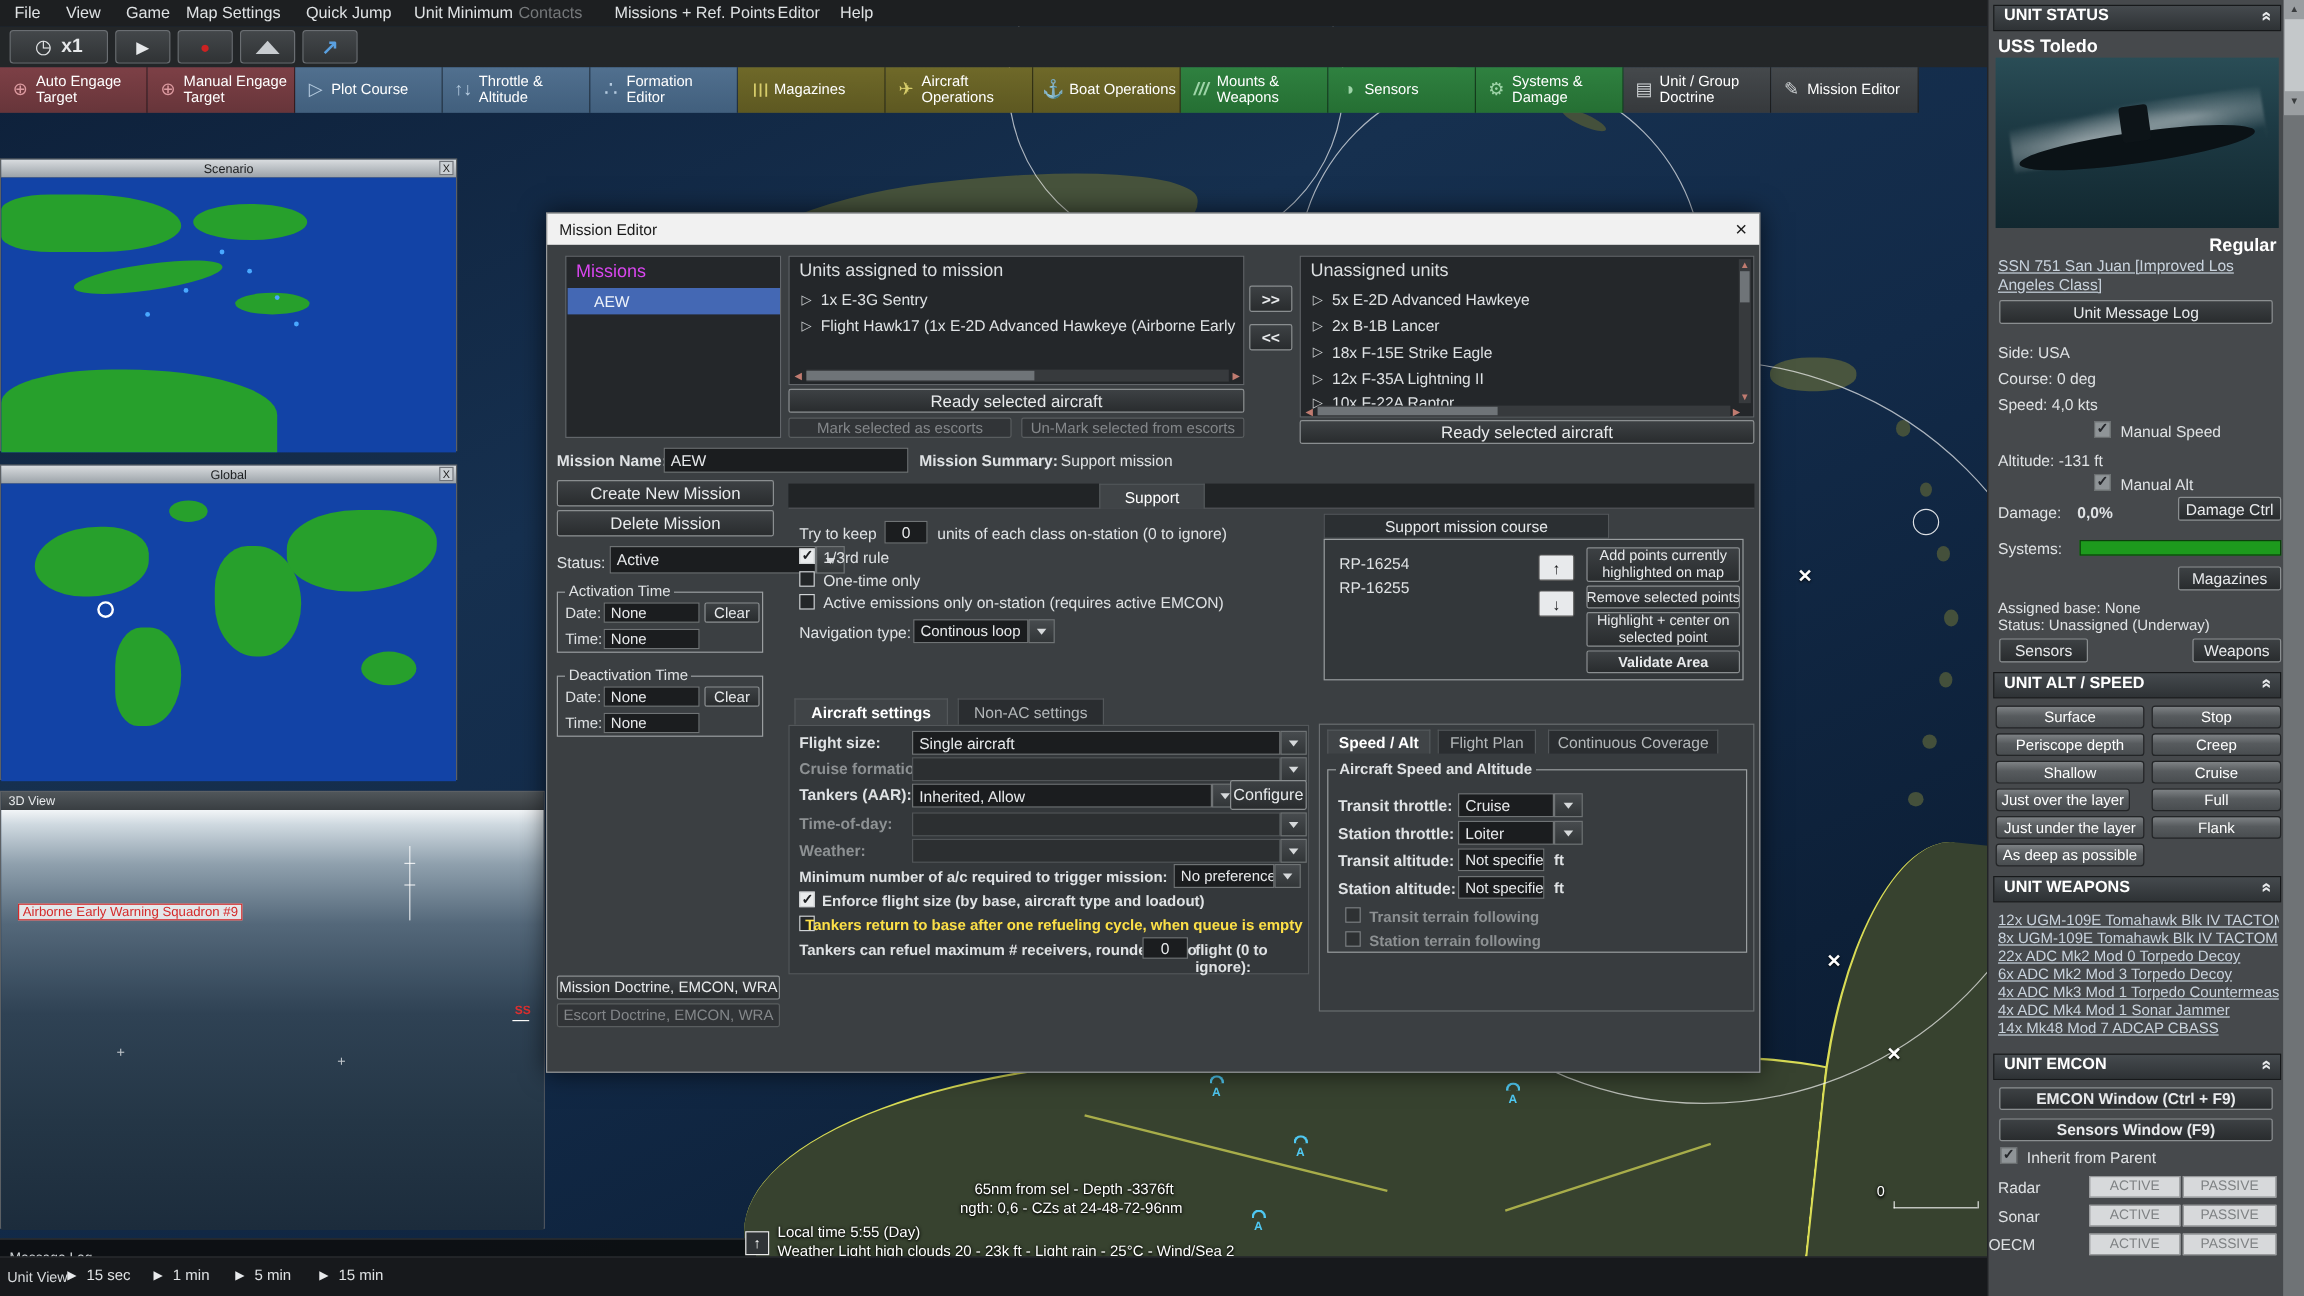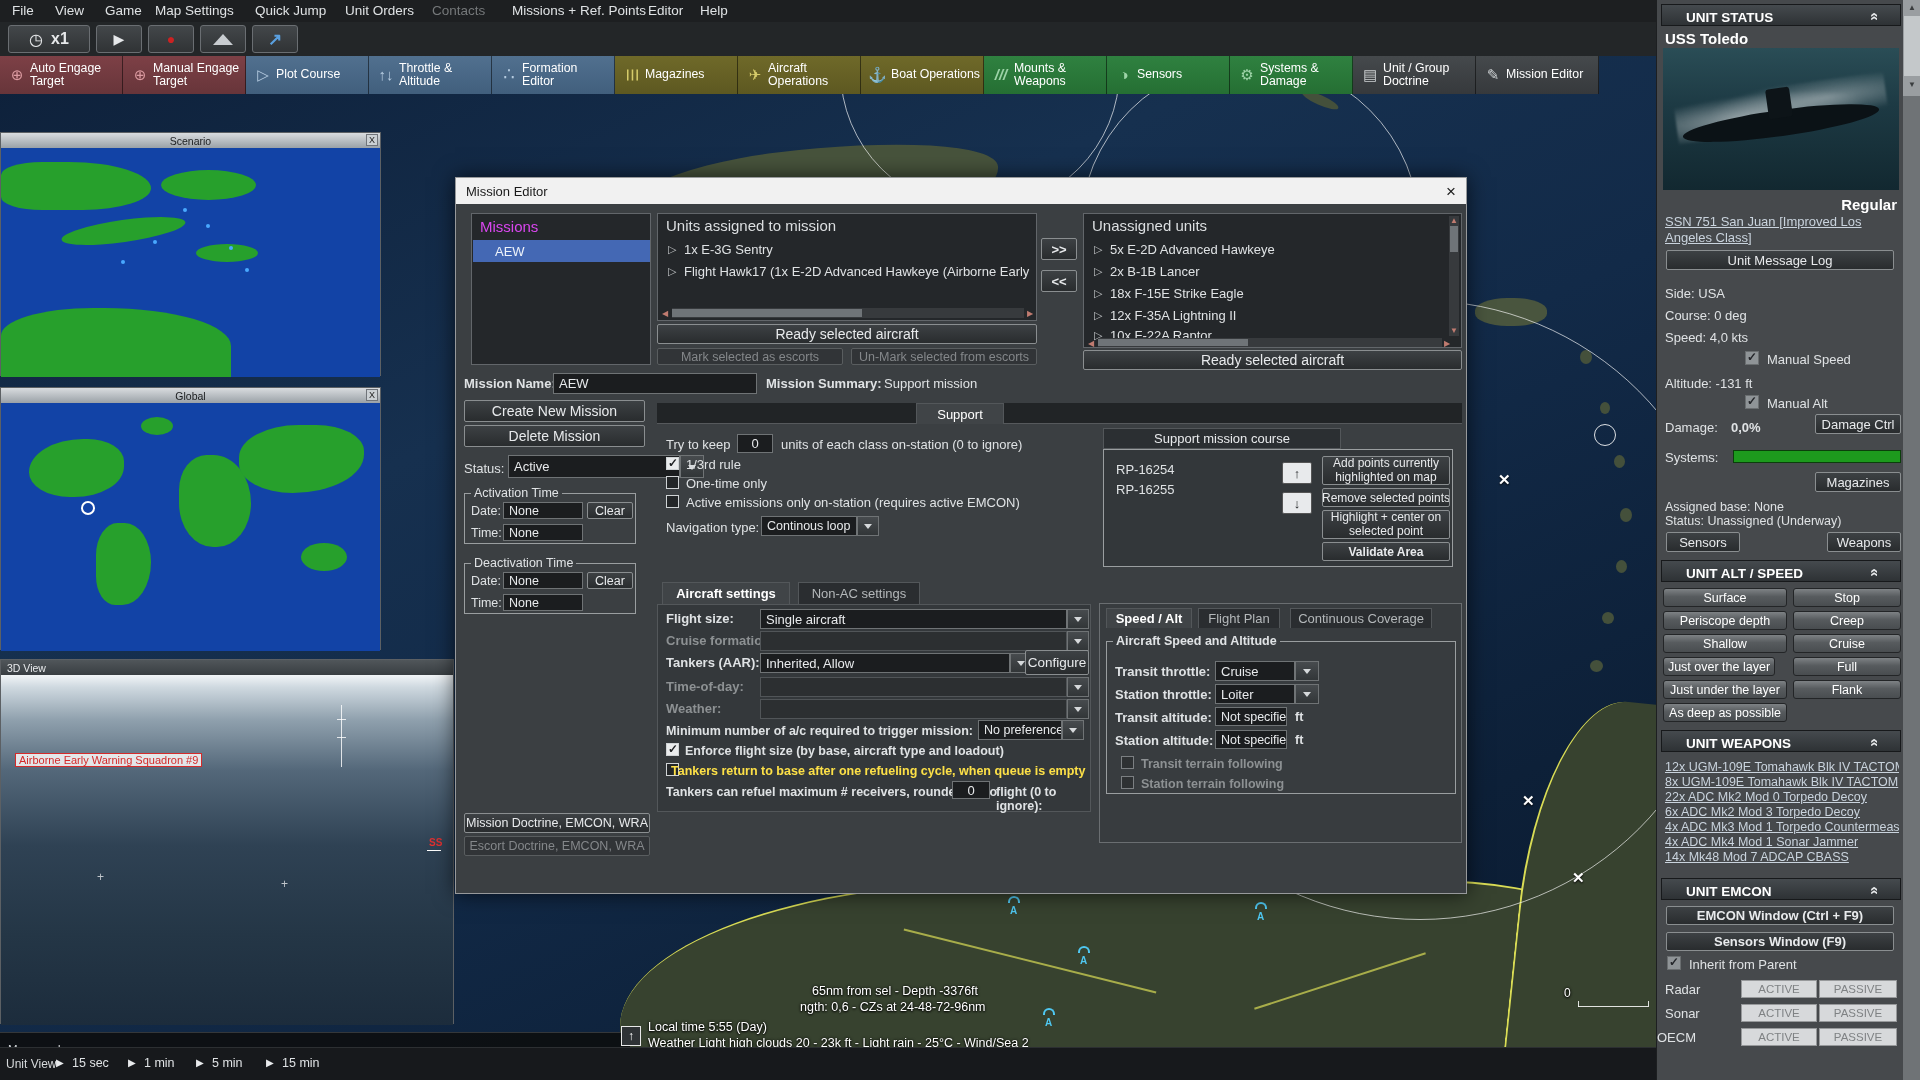--- a/index.html
+++ b/index.html
@@ -21,21 +21,21 @@
   .cb.on{background:#e9ebec}
   .cb.on::after{content:"✓";position:absolute;left:1px;top:-2px;color:#1c1e20;font-size:12px;font-weight:bold}
   .cb.gr{background:#8f9497;border-color:#6a6e70}
   .cb.gr::after{color:#24262a}
   .cb.dis{border-color:#7b7f82;background:#2e3133}
   .panel{position:absolute;background:#24272a;border:1px solid #62666a}
   .tab{position:absolute;display:flex;align-items:center;justify-content:center;font-size:13px;color:#b4b8ba;background:#2a2d30;border:1px solid #53575a;border-bottom:none}
   .tab.on{background:#404447;color:#fff}
   fieldset{position:absolute;border:1px solid #9a9ea0;padding:0;margin:0;background:transparent}
   legend{font-size:12.5px;color:#e0e3e5;margin-left:6px;padding:0 3px;white-space:nowrap}
-  .phead{position:absolute;background:linear-gradient(#454a4e,#2e3235);border:1px solid #17191b;color:#fff;font-weight:bold;font-size:13.5px;display:flex;align-items:flex-end;justify-content:space-between;padding:0 24px}
+  .phead{position:absolute;background:linear-gradient(#454a4e,#2e3235);border:1px solid #17191b;color:#fff;font-weight:bold;font-size:13.5px;display:flex;align-items:flex-start;justify-content:space-between;padding:0 8px}
   .chev{display:inline-block;transform:rotate(-90deg);font-size:15px;color:#e8eaec;font-weight:bold}
   .pbtn{position:absolute;background:linear-gradient(#7e8285,#575b5e 45%,#494d50);border:1px solid #232527;border-radius:3px;color:#fff;font-size:12.5px;display:flex;align-items:center;justify-content:center;white-space:nowrap;overflow:hidden}
   .ep{position:absolute;background:#d7d9db;border:1px solid #97999b;color:#7f8284;font-size:11.5px;display:flex;align-items:center;justify-content:center}
   .wl{position:absolute;color:#c9d3dd;text-decoration:underline;font-size:12.5px;white-space:nowrap;width:234px;overflow:hidden}
   .xm{position:absolute;color:#fff;font-size:15px;font-weight:bold;text-shadow:0 1px 2px #000}
   .ring{position:absolute;border:1.5px solid rgba(255,255,255,.65);border-radius:50%}
   .land{position:absolute;background:#44503b}
   .tbb{display:flex;align-items:center;height:38px;width:123px;border-right:1px solid rgba(0,0,0,.5);padding:2px 2px 2px 4px;color:#fff;font-size:12.3px;line-height:1.08}
   .tbb .ic{width:26px;flex:none;text-align:center;font-size:15px}
   .c-red{background:linear-gradient(#7d4046,#67353a)} .c-red .ic{color:#dc9aa0}
@@ -98,21 +98,21 @@
     <div class="a" style="left:1578px;top:1001px;width:1px;height:6px;background:#fff;opacity:.85"></div>
     <div class="a" style="left:1648px;top:1001px;width:1px;height:6px;background:#fff;opacity:.85"></div>
   </div>
 
   <div class="a" style="left:0;top:0;width:1656px;height:22px;background:#1d1f21;z-index:6">
     <span class="t" style="left:12px;top:3px;font-size:13.5px">File</span>
     <span class="t" style="left:55px;top:3px;font-size:13.5px">View</span>
     <span class="t" style="left:105px;top:3px;font-size:13.5px">Game</span>
     <span class="t" style="left:155px;top:3px;font-size:13.5px">Map Settings</span>
     <span class="t" style="left:255px;top:3px;font-size:13.5px">Quick Jump</span>
-    <span class="t" style="left:345px;top:3px;font-size:13.5px">Unit Orders</span>
+    <span class="t" style="left:345px;top:3px;font-size:13.5px">Unit Minimum</span>
     <span class="t" style="left:432px;top:3px;font-size:13.5px;color:#75787a">Contacts</span>
     <span class="t" style="left:512px;top:3px;font-size:13.5px">Missions + Ref. Points</span>
     <span class="t" style="left:648px;top:3px;font-size:13.5px">Editor</span>
     <span class="t" style="left:700px;top:3px;font-size:13.5px">Help</span>
   </div>
 
   <div class="a" style="left:0;top:22px;width:1656px;height:34px;background:#232628;z-index:6">
     <div class="tb1b" style="left:8px;width:82px;gap:8px">
       <span style="font-size:16px">◷</span>
       <span style="font-size:16px;font-weight:bold">x1</span>

